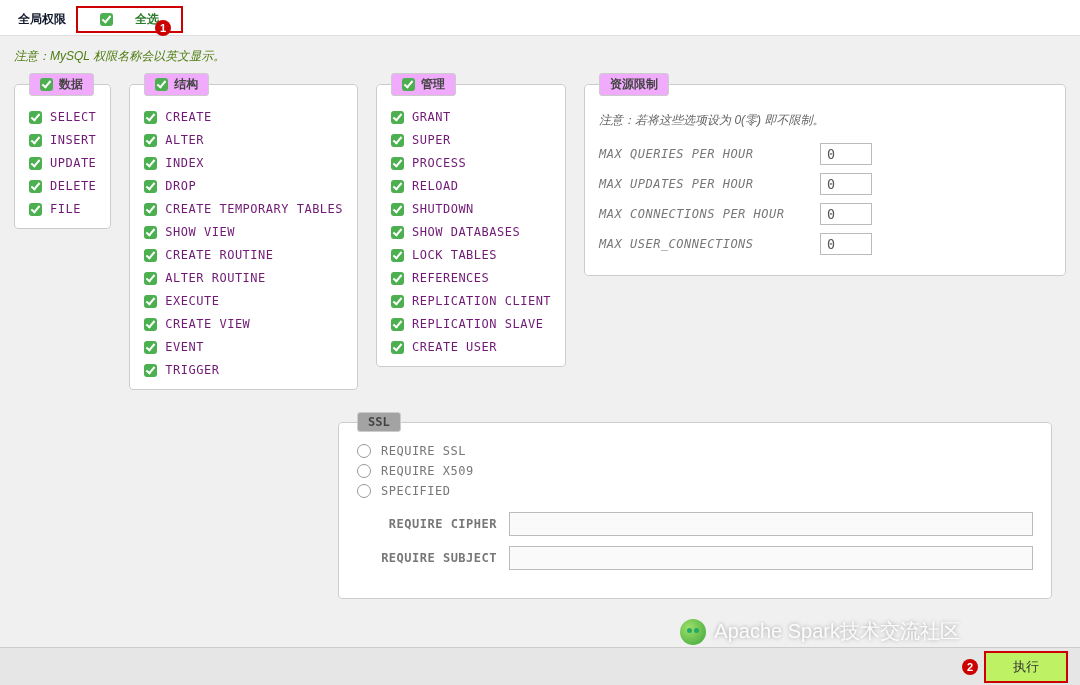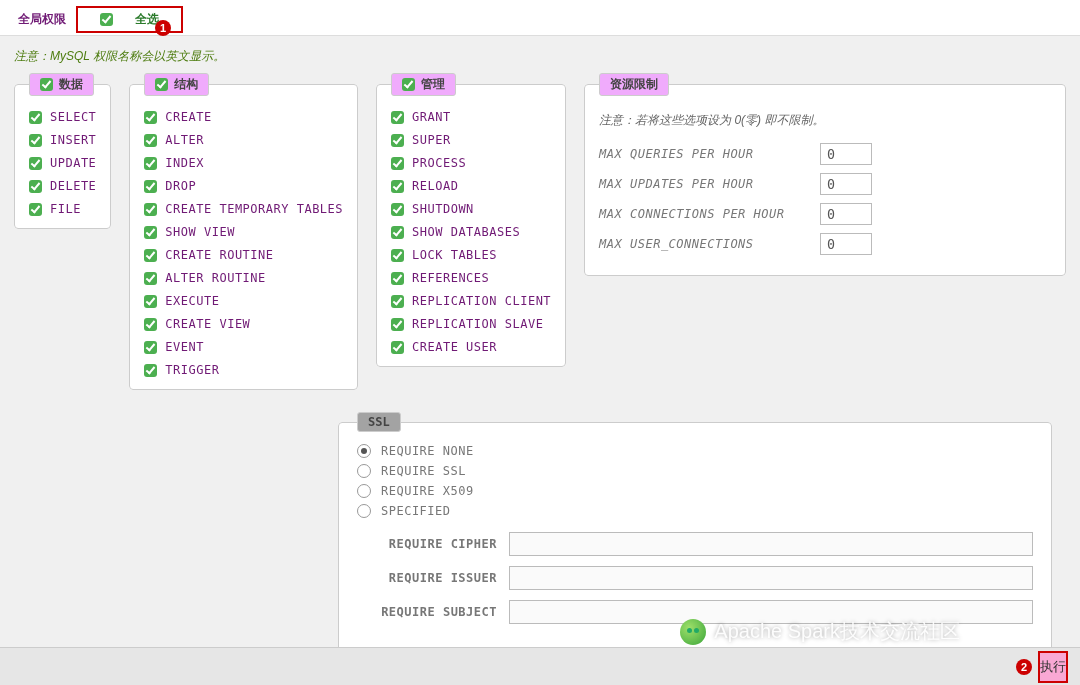--- a/index.html
+++ b/index.html
@@ -21,21 +21,21 @@
     border-bottom: 1px solid #ddd;
     padding: 0;
   }
   .header-strip {
     display: flex;
     align-items: center;
     padding: 6px 8px 2px 8px;
   }
   .header-label {
     font-weight: bold;
-    color: #701a75;
+    color: #0f172a;
     padding: 4px 10px;
   }
   .select-all-box {
     border: 2px solid #c00;
     padding: 3px 22px;
     display: flex;
     align-items: center;
     gap: 22px;
     color: #2a7a2a;
     font-weight: bold;
@@ -148,22 +148,22 @@
   }
   .footer {
     position:absolute; bottom:0; left:0; right:0;
     height:38px; background:#e6e6e6;
     border-top:1px solid #ccc;
     display:flex; align-items:center; justify-content:flex-end;
     padding:0 12px;
   }
   .exec-btn {
     border:2px solid #c00;
-    background:#f9a8d4;
-    padding:5px 0;
+    background:#bef264;
+    padding:5px 27px;
     font-size:13px; color:#333;
     cursor:pointer;
     position:relative;
   }
   .marker {
     display:inline-flex; align-items:center; justify-content:center;
     width:16px; height:16px; border-radius:50%;
     background:#c00; color:#fff; font-size:11px; font-weight:bold;
   }
   .marker-1 { position: relative; left: -28px; top: 8px; }
@@ -372,46 +372,38 @@
         </div>
     </fieldset>
   </div>
 
 </div>
 
 <fieldset class="ssl-group">
   <legend>SSL</legend>
   <div class="radio-list" id="ssl-radios">
       <div class="radio-item">
-        <span class="radio checked"></span>
-        <span>REQUIRE NONE</span>
-      </div>
-      <div class="radio-item">
         <span class="radio"></span>
         <span>REQUIRE SSL</span>
       </div>
       <div class="radio-item">
         <span class="radio"></span>
         <span>REQUIRE X509</span>
       </div>
       <div class="radio-item">
         <span class="radio"></span>
         <span>SPECIFIED</span>
       </div>
     </div>
   <div id="ssl-fields">
       <div class="ssl-field">
         <label>REQUIRE CIPHER</label>
         <input type="text" style="">
       </div>
       <div class="ssl-field">
-        <label>REQUIRE ISSUER</label>
-        <input type="text" style="">
-      </div>
-      <div class="ssl-field">
         <label>REQUIRE SUBJECT</label>
         <input type="text" style="">
       </div>
     </div>
 </fieldset>
 
 <div class="watermark">
   <span class="wm-icon"></span>
   <span>Apache Spark技术交流社区</span>
 </div>

